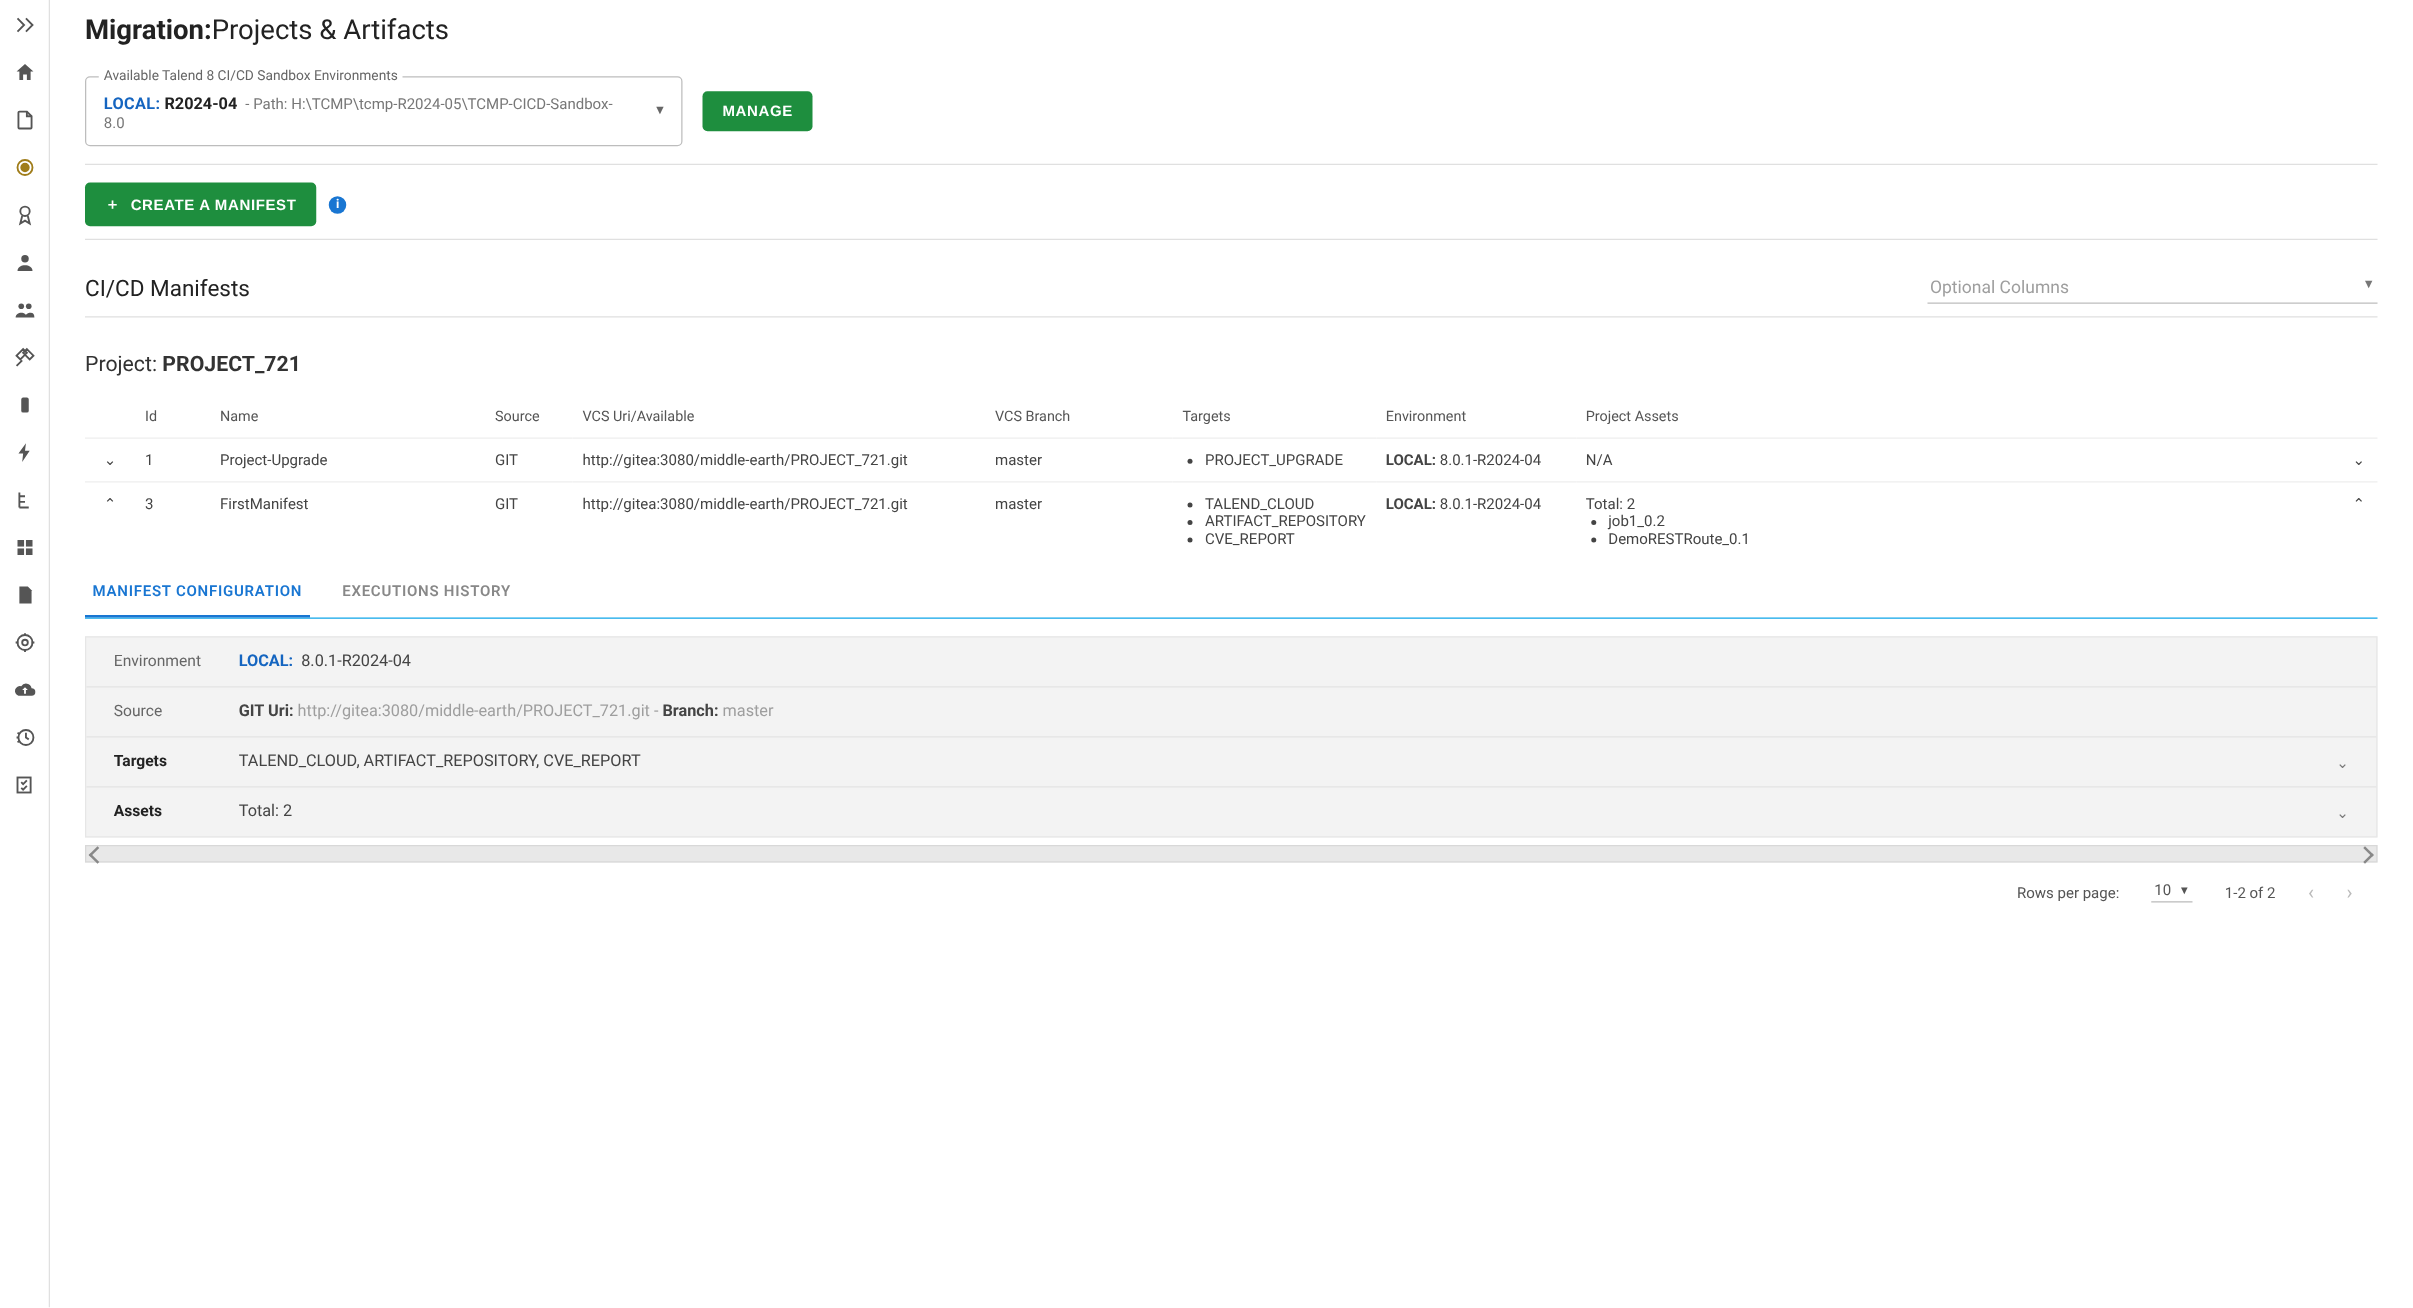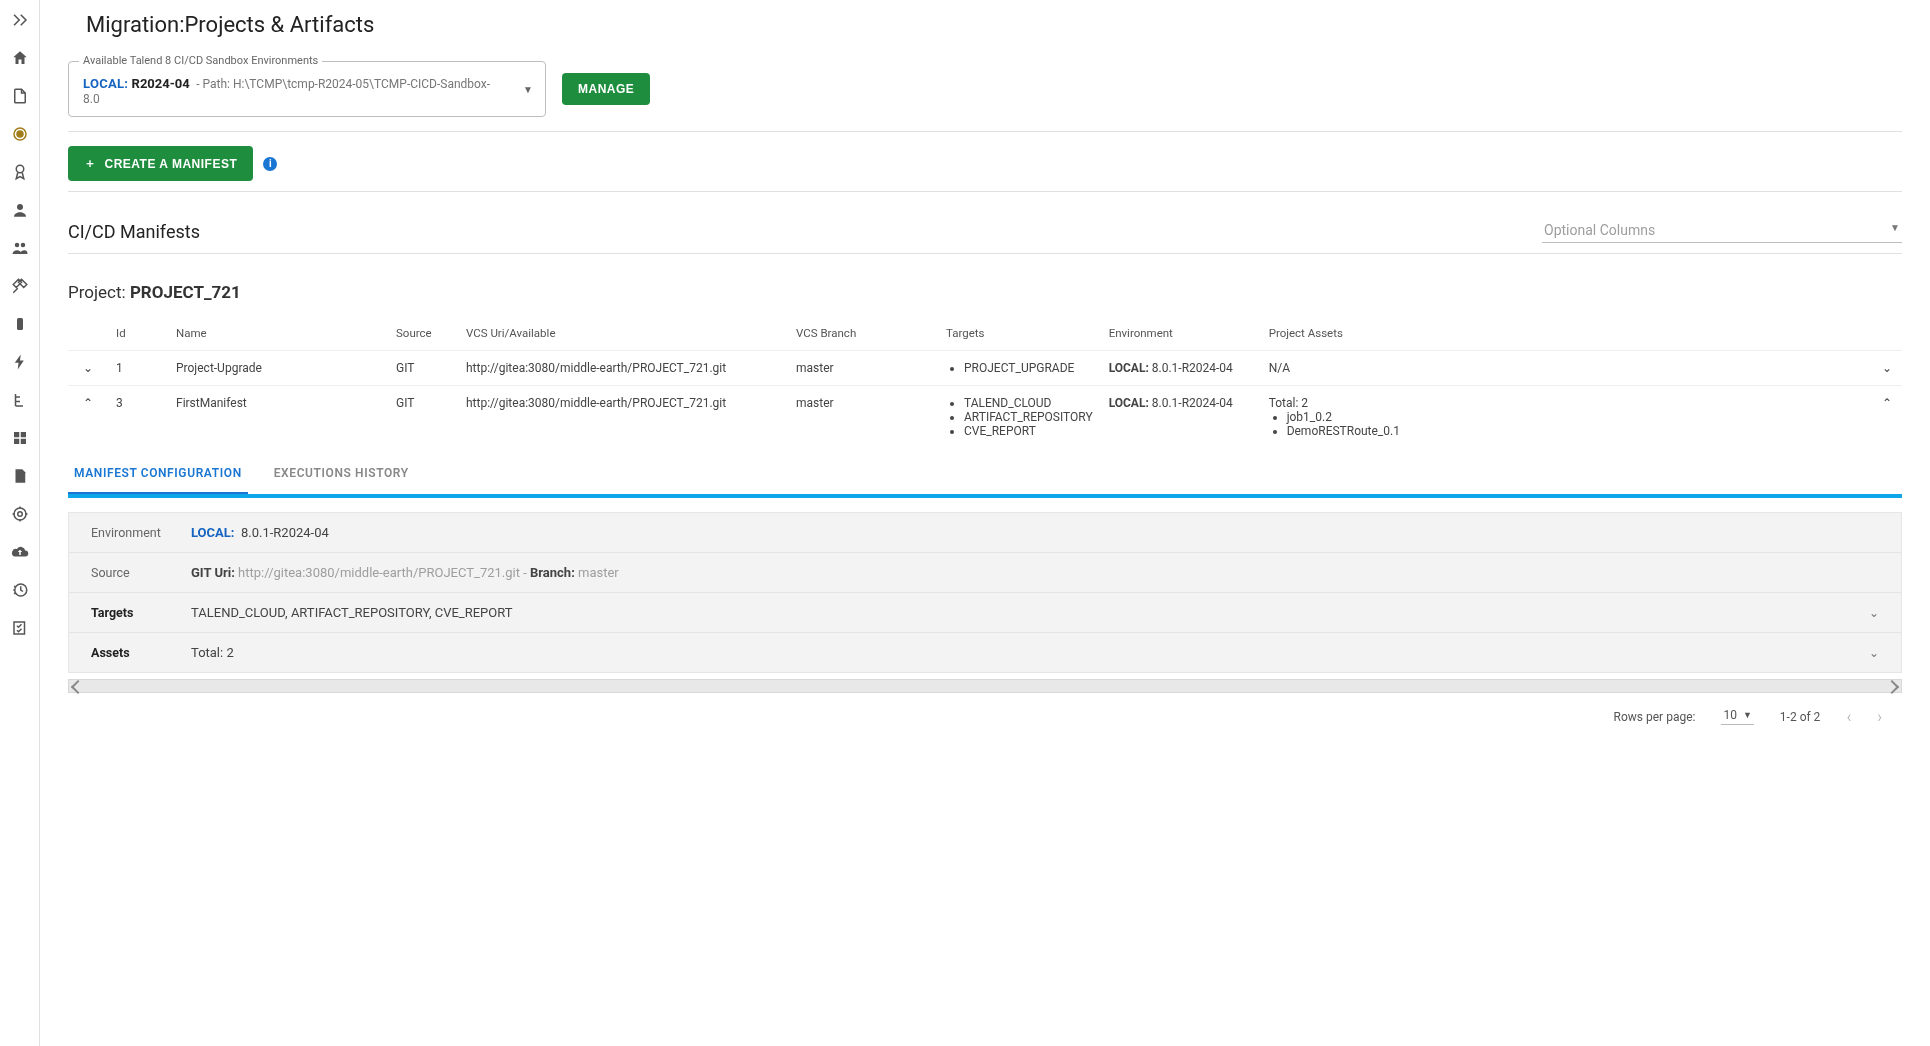--- a/index.html
+++ b/index.html
@@ -3,21 +3,21 @@
 <meta charset="utf-8">
 <style>
 * { box-sizing: border-box; margin: 0; padding: 0; }
 body { font-family: -apple-system, BlinkMacSystemFont, "Segoe UI", Roboto, Helvetica, Arial, sans-serif; font-size: 13px; color: #333; background: #fff; }
 .app { display: flex; min-height: 100vh; }
 .sidebar { width: 40px; border-right: 1px solid #e0e0e0; display: flex; flex-direction: column; align-items: center; padding-top: 8px; gap: 14px; }
 .sidebar-item { width: 24px; height: 24px; display: flex; align-items: center; justify-content: center; cursor: pointer; color: #555; }
 .sidebar-item svg { width: 18px; height: 18px; }
 .main { flex: 1; padding: 12px 28px 20px 28px; overflow-x: hidden; }
 .page-title { font-size: 22px; font-weight: 400; color: #222; margin-bottom: 24px; }
-.page-title .bold { font-weight: 400; margin-left: 18px; }
+.page-title .bold { font-weight: 700; }
 .env-row { display: flex; align-items: center; gap: 16px; margin-bottom: 14px; }
 .env-select { position: relative; border: 1px solid #bdbdbd; border-radius: 4px; padding: 14px 40px 10px 14px; width: 478px; font-size: 13px; cursor: pointer; }
 .env-select .legend { position: absolute; top: -8px; left: 10px; background: #fff; padding: 0 4px; font-size: 11px; color: #666; }
 .env-select .local { color: #1565c0; font-weight: 700; letter-spacing: .3px; }
 .env-select .ver { font-weight: 700; color: #222; }
 .env-select .path { color: #777; font-size: 12px; }
 .env-select .chev { position: absolute; right: 12px; top: 50%; transform: translateY(-50%); color: #666; font-size: 10px; }
 .btn { border: none; border-radius: 4px; padding: 9px 16px; font-size: 12px; font-weight: 600; letter-spacing: .5px; cursor: pointer; display: inline-flex; align-items: center; gap: 8px; }
 .btn-primary { background: #1e8e3e; color: #fff; }
 .btn-outline { background: #fff; border: 1px solid #1e8e3e; color: #1e8e3e; }
@@ -28,21 +28,21 @@
 .section-title { font-size: 18px; font-weight: 400; color: #222; }
 .optcol { color: #9e9e9e; font-size: 14px; border-bottom: 1px solid #bdbdbd; padding: 2px 20px 4px 2px; width: 360px; position: relative; cursor: pointer; }
 .optcol .chev { position: absolute; right: 2px; top: 2px; font-size: 10px; color: #777; }
 .project-line { font-size: 17px; margin-top: 28px; margin-bottom: 14px; }
 .project-line .pname { font-weight: 700; }
 table.manifests { width: 100%; border-collapse: collapse; font-size: 12px; }
 table.manifests th { text-align: left; font-weight: 400; color: #555; padding: 10px 8px; font-size: 11.5px; }
 table.manifests td { padding: 10px 8px; border-top: 1px solid #eee; vertical-align: top; color: #444; }
 .expander { cursor: pointer; color: #555; width: 30px; text-align: center; }
 ul.tgt { list-style: disc; padding-left: 18px; }
-.tabs { display: flex; gap: 20px; border-bottom: 4px solid #0ea5e9; margin-top: 6px; }
+.tabs { display: flex; gap: 20px; border-bottom: 1px solid #0ea5e9; margin-top: 6px; }
 .tab { padding: 12px 6px; font-size: 12px; letter-spacing: .6px; font-weight: 600; color: #888; cursor: pointer; border-bottom: 2px solid transparent; }
 .tab.active { color: #1976d2; border-bottom-color: #1976d2; }
 .detail-panel { background: #f3f3f3; border: 1px solid #e6e6e6; margin-top: 14px; }
 .detail-row { display: flex; align-items: center; padding: 12px 22px; border-bottom: 1px solid #e4e4e4; font-size: 13px; }
 .detail-row:last-child { border-bottom: none; }
 .detail-row .lbl { width: 100px; color: #666; font-size: 12.5px; }
 .detail-row.strong .lbl { font-weight: 700; color: #222; }
 .detail-row .val { flex: 1; color: #444; }
 .detail-row .val .local { color: #1565c0; font-weight: 700; }
 .detail-row .val .muted { color: #9e9e9e; }

